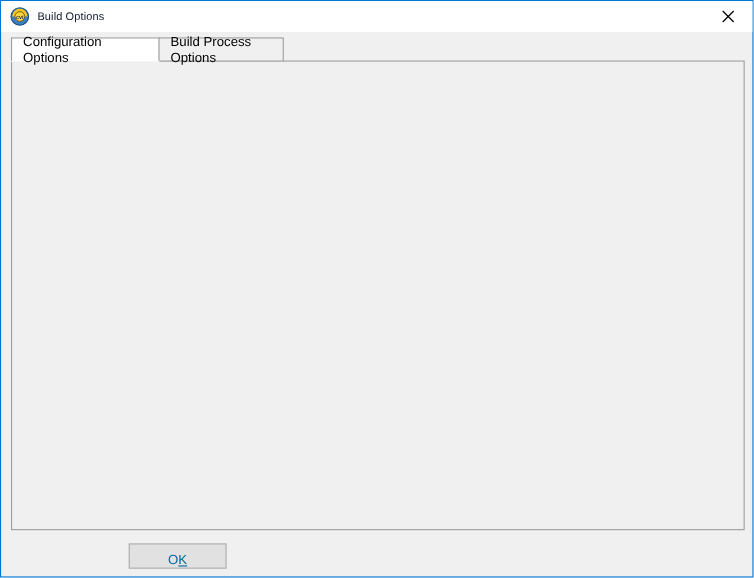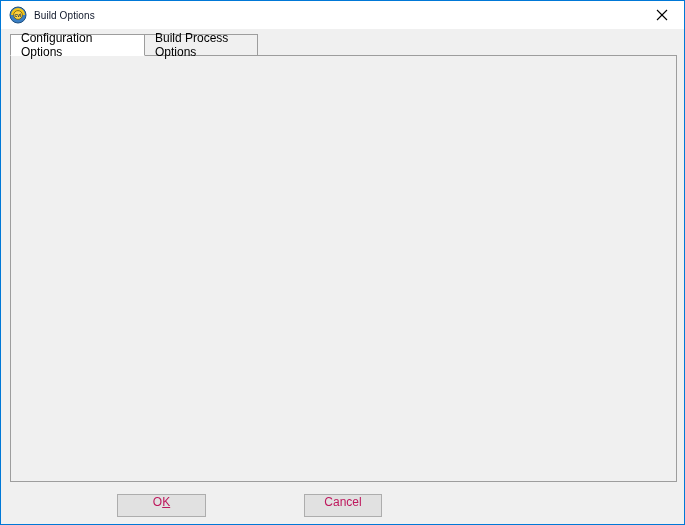--- a/index.html
+++ b/index.html
@@ -116,22 +116,22 @@
     margin-right:7px;flex:0 0 auto;position:relative;
   }
   .chk svg{position:absolute;left:1px;top:1px;}
   .chkrow span{font-size:12px;line-height:13px;}
   .chkrow u{text-decoration:underline;}
 
   
   .btn{
     position:absolute;box-sizing:border-box;
     background:#e1e1e1;border:1px solid #adadad;
-    font-size:12px;color:#be185d;
-    display:flex;align-items:flex-start;justify-content:center;
+    font-size:12px;color:#0369a1;
+    display:flex;align-items:flex-end;justify-content:center;
     font-family:"Liberation Sans","DejaVu Sans",sans-serif;
   }
   .btn u{text-decoration:underline;}
 
   .statictext{position:absolute;white-space:nowrap;font-size:12px;}
 </style>
 </head>
 <body>
 
 <div class="window">
@@ -336,18 +336,15 @@
   <div class="statictext" style="left:80px;top:444px;">/DWIN32_LEAN_AND_MEAN  /DCONTVAL=4</div>
 
   <div class="btn" style="left:546px;top:441px;width:117px;height:22px;">
     <span><span>P</span><u>r</u><span>edefined Macros...</span></span>
   </div>
 
   <div class="btn" style="left:116px;top:493px;width:89px;height:23px;">
     <span><span>O</span><u>K</u></span>
   </div>
 
-  <div class="btn" style="left:303px;top:493px;width:78px;height:23px;">
-    <span>Cancel</span>
-  </div>
 
 
 </div>
 
 </body></html>

